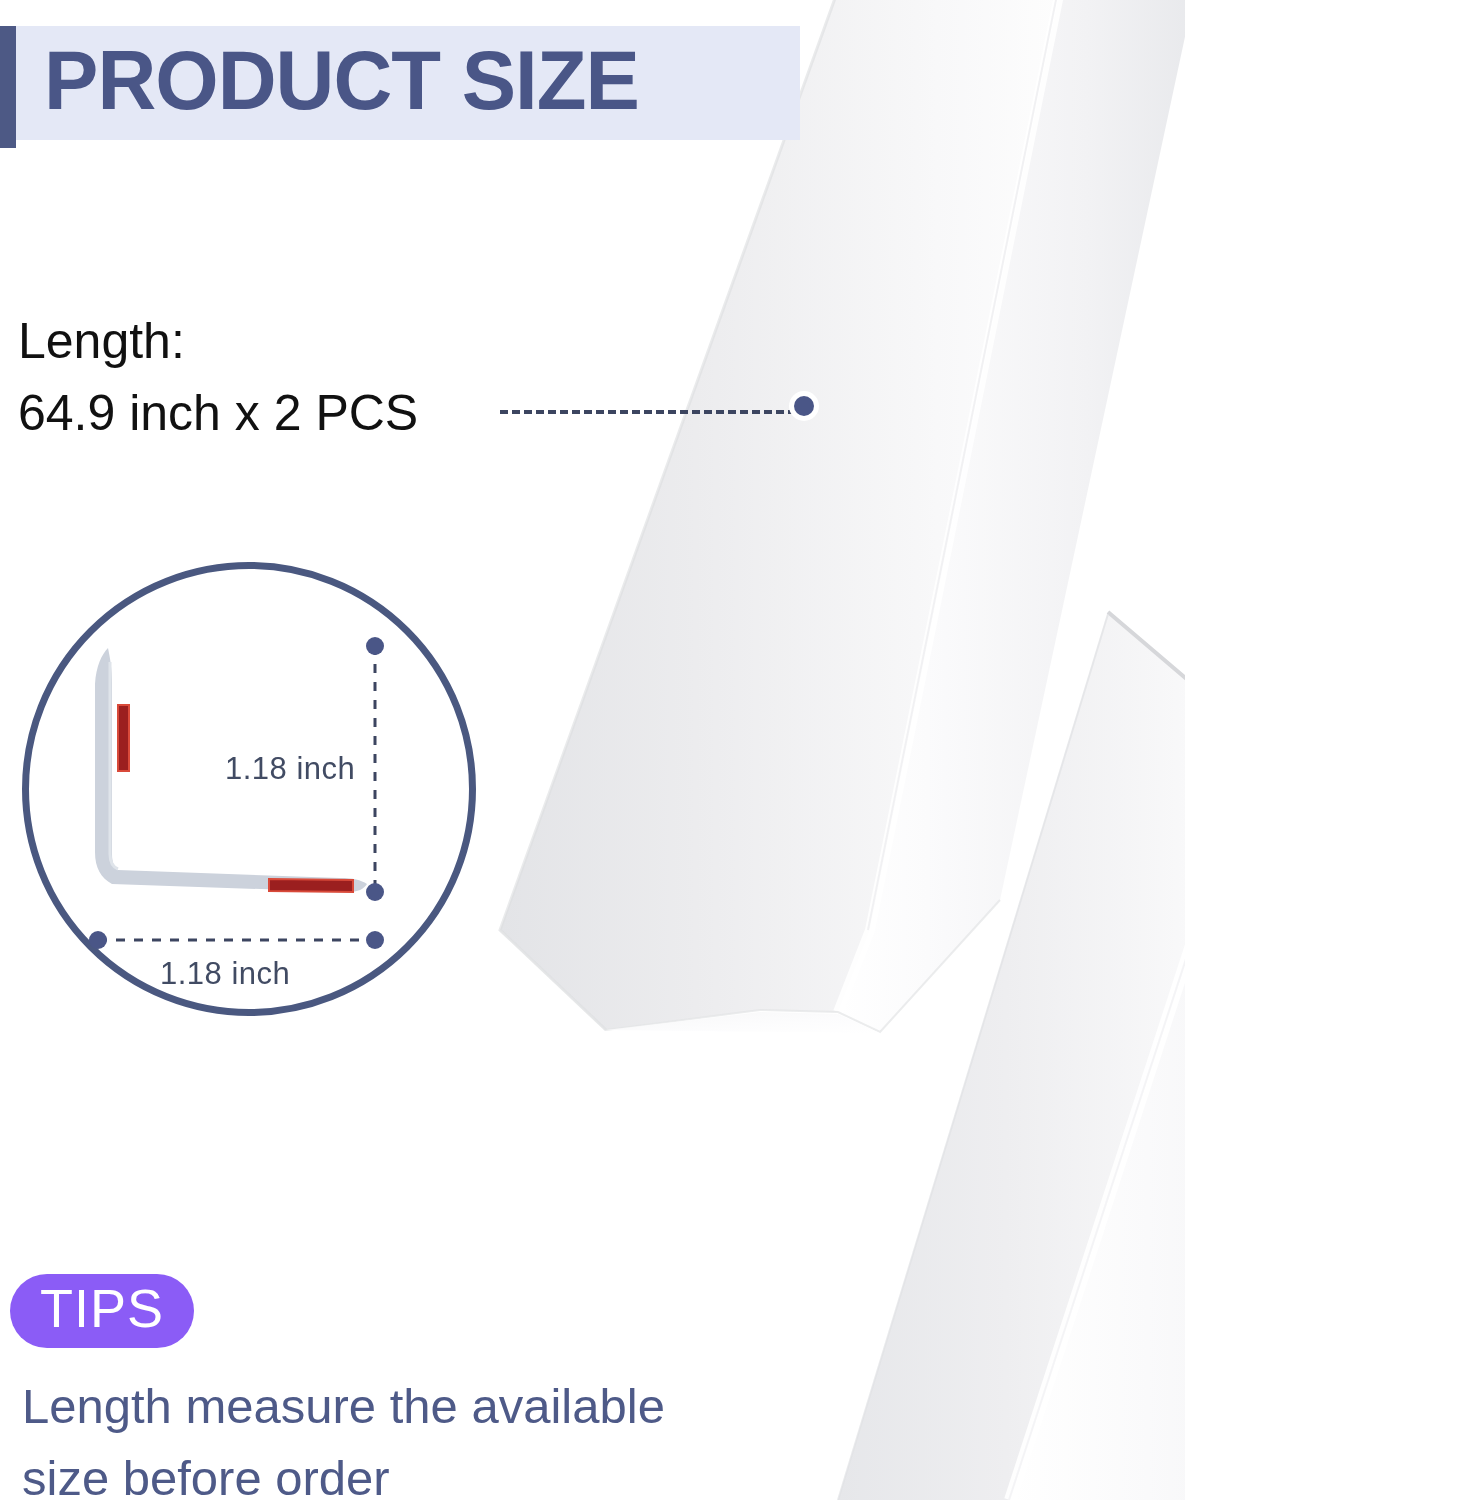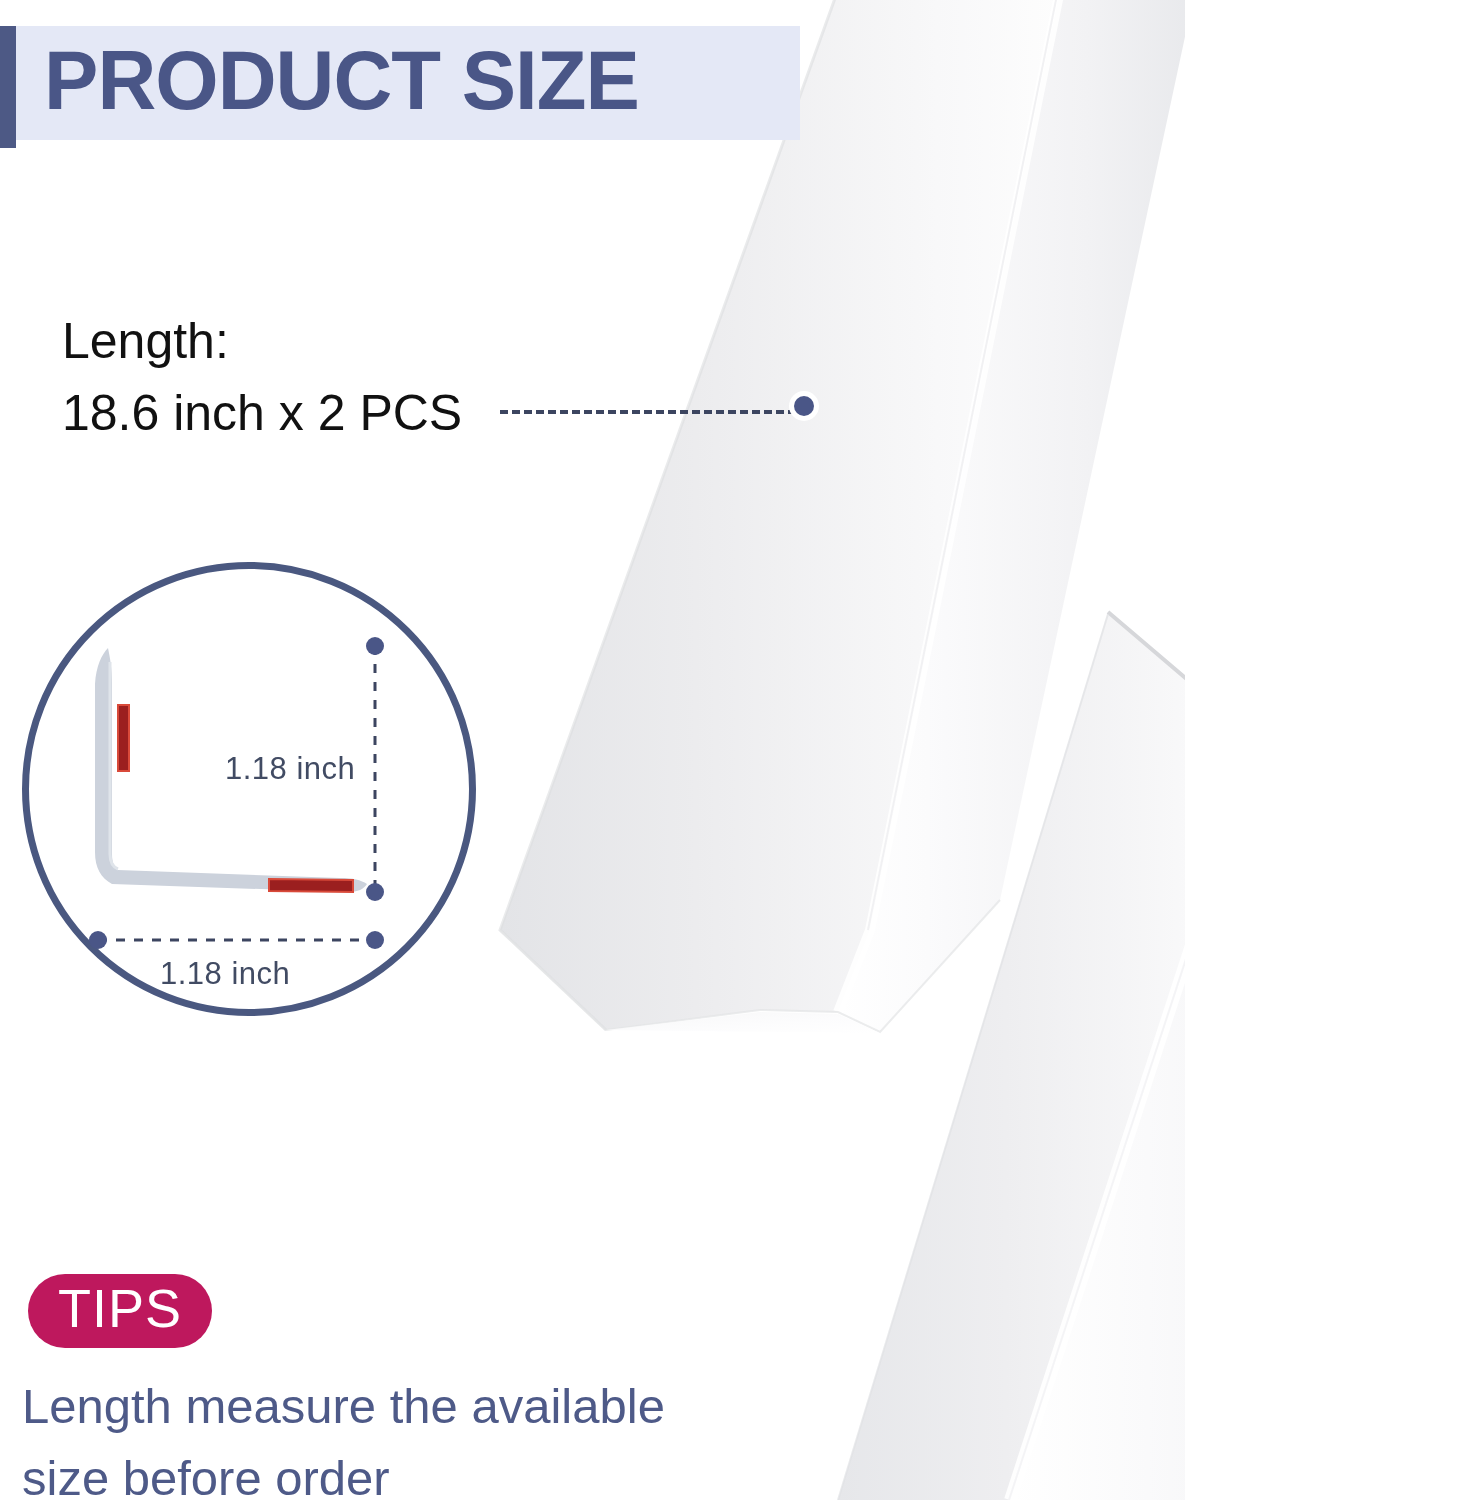--- a/index.html
+++ b/index.html
@@ -60,21 +60,20 @@
     top: 305px;
     width: 460px;
   }
   .length-label,
   .length-value {
     font-size: 50px;
     color: #111111;
     line-height: 72px;
     font-family: "Liberation Sans", sans-serif;
     white-space: nowrap;
-    margin-left: 44px;
   }
 
   
   .leader {
     position: absolute;
     left: 500px;
     top: 410px;
     width: 296px;
     height: 0;
     border-top: 4px dashed #3c4560;
@@ -122,24 +121,24 @@
     top: 751px;
   }
   .dim-label-h {
     left: 160px;
     top: 956px;
   }
 
   
   .tips-badge {
     position: absolute;
-    left: 28px;
+    left: 10px;
     top: 1274px;
     padding: 3px 30px 9px 30px;
-    background: #be185d;
+    background: #8b5cf6;
     border-radius: 44px;
     color: #ffffff;
     font-size: 54px;
     line-height: 62px;
     font-family: "Liberation Sans", sans-serif;
     letter-spacing: 1px;
   }
   .tips-body {
     position: absolute;
     left: 22px;
@@ -229,21 +228,21 @@
       <path d="M 1108,614 L 838,1500" fill="none" stroke="#e0e1e4" stroke-width="2" opacity="0.7"></path>
     </g>
   </svg>
 
   <div class="header-banner"></div>
   <div class="header-bar"></div>
   <div class="header-title">PRODUCT SIZE</div>
 
   <div class="length-block">
     <div class="length-label">Length:</div>
-    <div class="length-value">18.6 inch x 2 PCS</div>
+    <div class="length-value">64.9 inch x 2 PCS</div>
   </div>
 
   <div class="leader"></div>
   <div class="leader-dot"></div>
 
   <div class="detail-circle"></div>
 
   <svg class="detail-svg" viewBox="0 0 454 454" xmlns="http://www.w3.org/2000/svg">
 
     <g>

